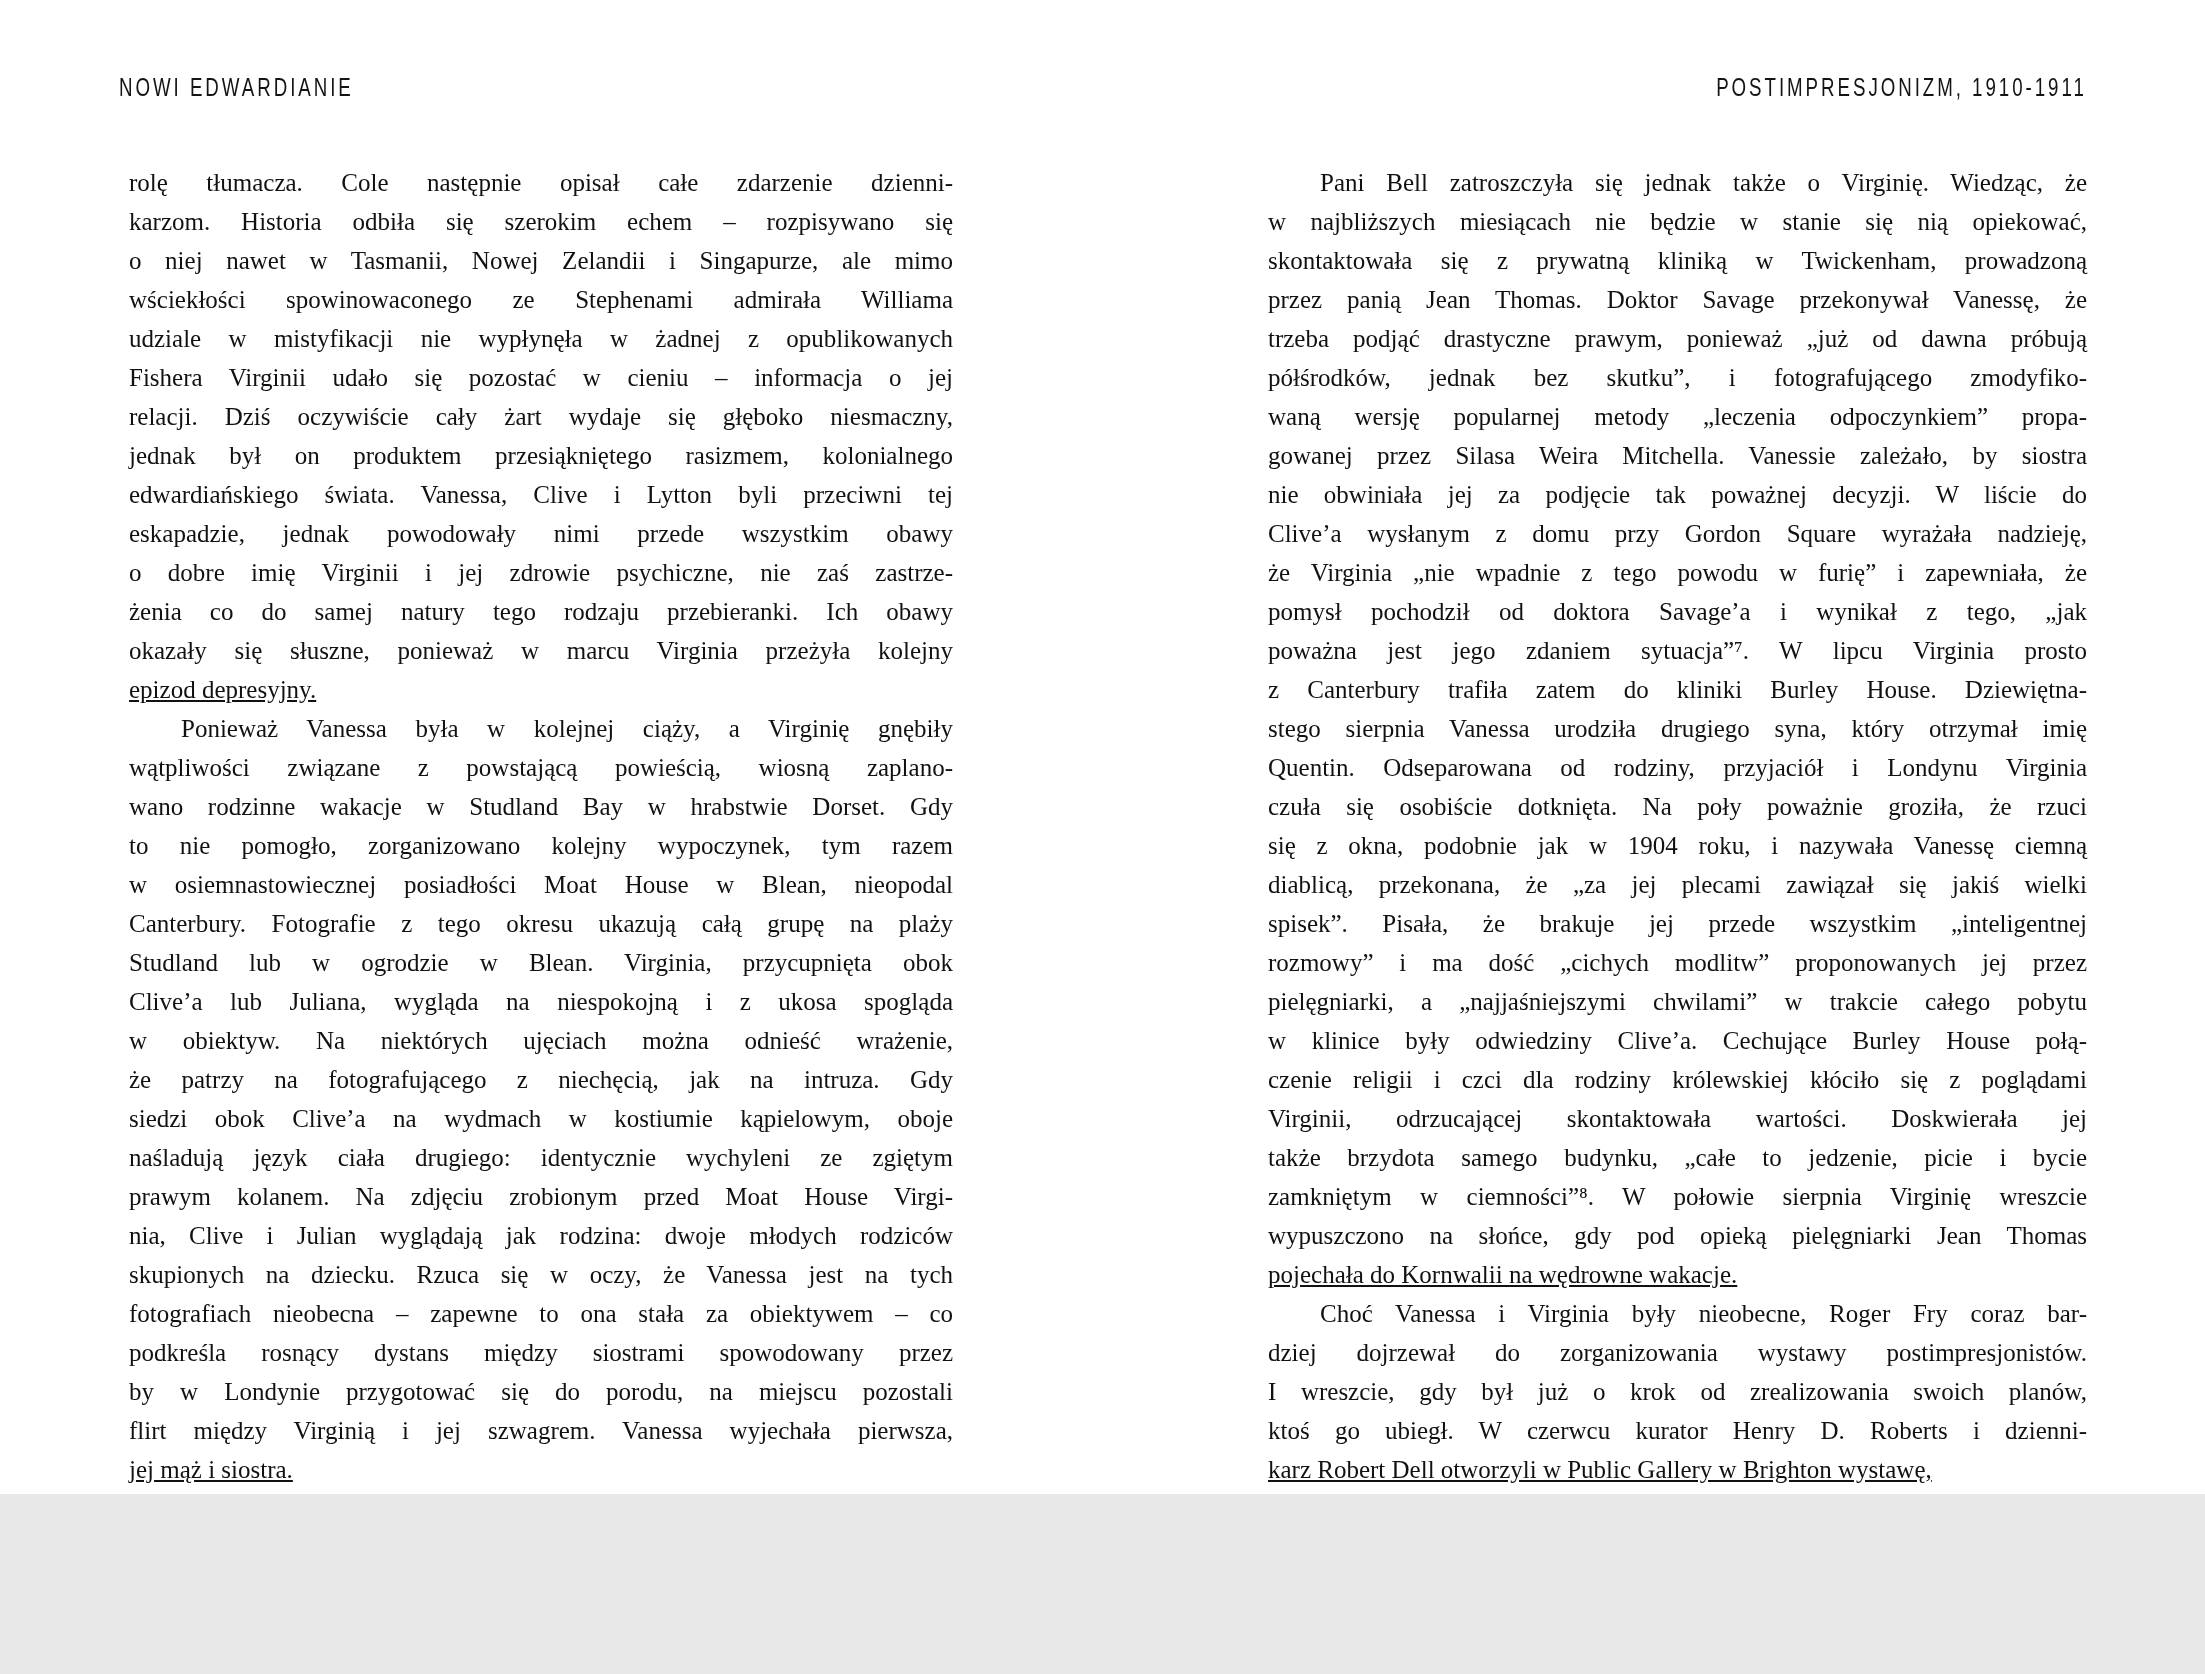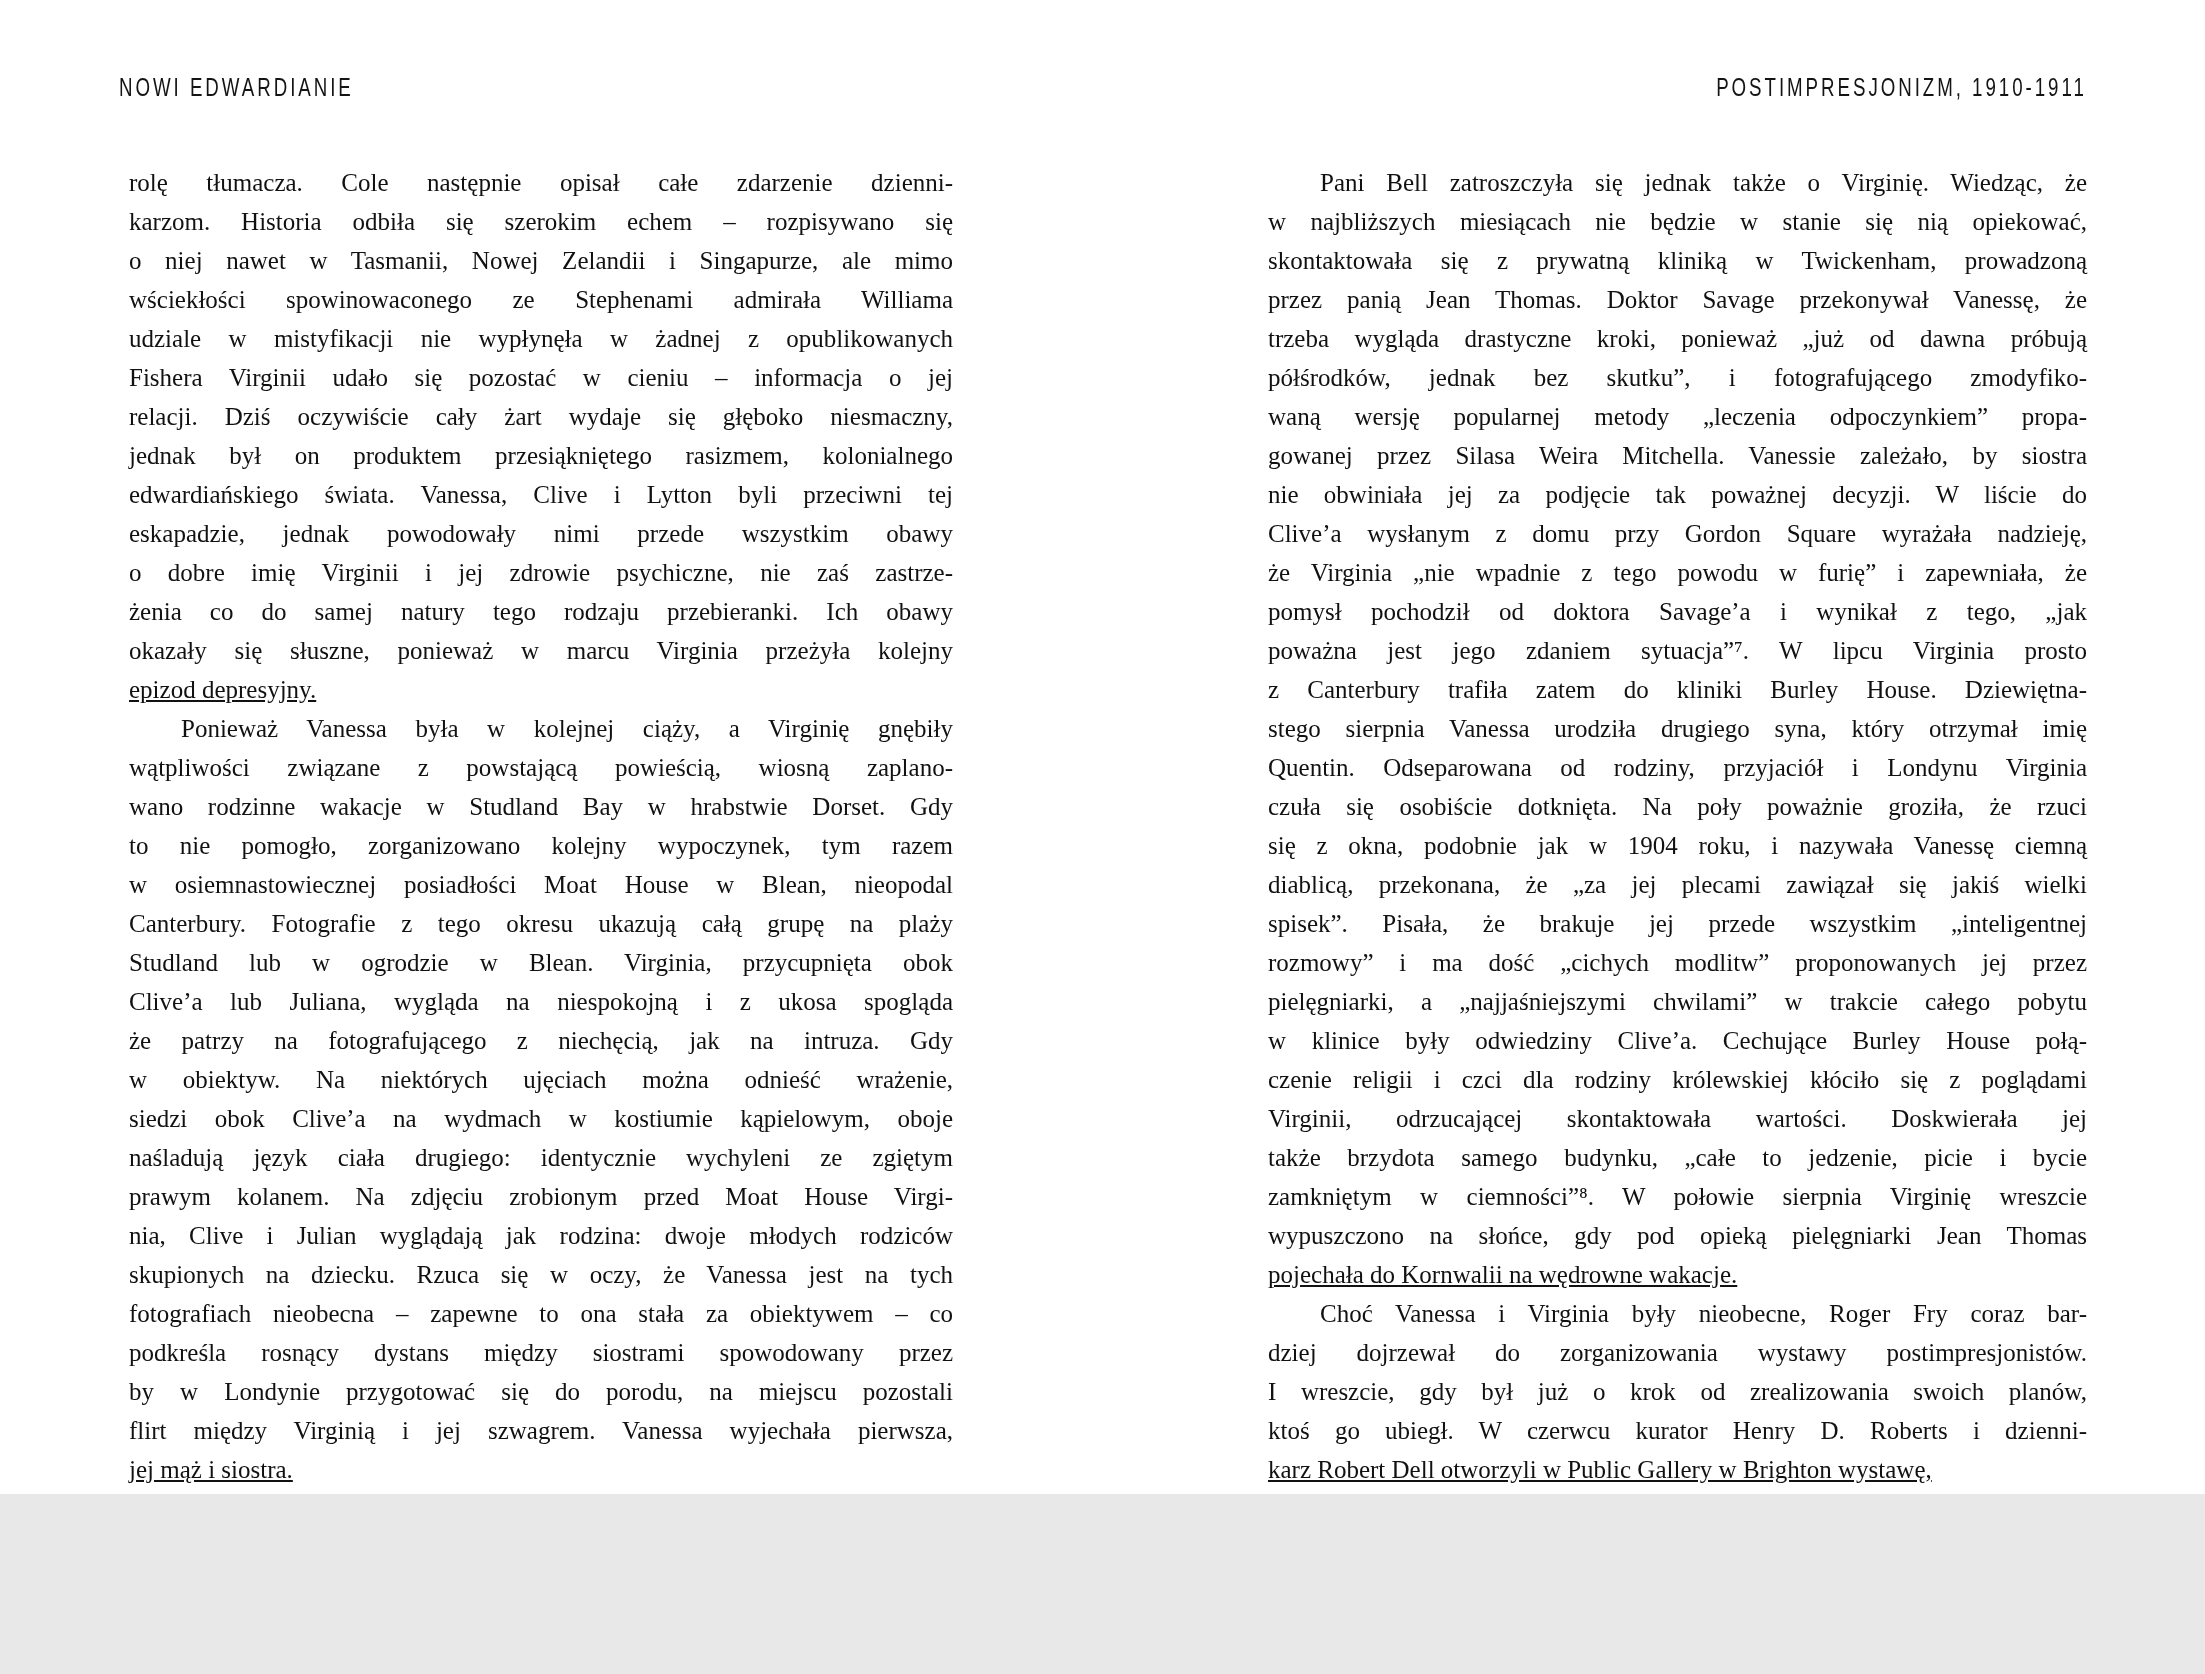--- a/index.html
+++ b/index.html
@@ -90,42 +90,42 @@
       </div>
       <div class="para">
         <div class="line indent">Ponieważ Vanessa była w kolejnej ciąży, a Virginię gnębiły</div>
         <div class="line">wątpliwości związane z powstającą powieścią, wiosną zaplano-</div>
         <div class="line">wano rodzinne wakacje w Studland Bay w hrabstwie Dorset. Gdy</div>
         <div class="line">to nie pomogło, zorganizowano kolejny wypoczynek, tym razem</div>
         <div class="line">w osiemnastowiecznej posiadłości Moat House w Blean, nieopodal</div>
         <div class="line">Canterbury. Fotografie z tego okresu ukazują całą grupę na plaży</div>
         <div class="line">Studland lub w ogrodzie w Blean. Virginia, przycupnięta obok</div>
         <div class="line">Clive’a lub Juliana, wygląda na niespokojną i z ukosa spogląda</div>
+        <div class="line">w obiektyw. Na niektórych ujęciach można odnieść wrażenie,</div>
         <div class="line">że patrzy na fotografującego z niechęcią, jak na intruza. Gdy</div>
-        <div class="line">w obiektyw. Na niektórych ujęciach można odnieść wrażenie,</div>
         <div class="line">siedzi obok Clive’a na wydmach w kostiumie kąpielowym, oboje</div>
         <div class="line">naśladują język ciała drugiego: identycznie wychyleni ze zgiętym</div>
         <div class="line">prawym kolanem. Na zdjęciu zrobionym przed Moat House Virgi-</div>
         <div class="line">nia, Clive i Julian wyglądają jak rodzina: dwoje młodych rodziców</div>
         <div class="line">skupionych na dziecku. Rzuca się w oczy, że Vanessa jest na tych</div>
         <div class="line">fotografiach nieobecna – zapewne to ona stała za obiektywem – co</div>
         <div class="line">podkreśla rosnący dystans między siostrami spowodowany przez</div>
         <div class="line">by w Londynie przygotować się do porodu, na miejscu pozostali</div>
         <div class="line">flirt między Virginią i jej szwagrem. Vanessa wyjechała pierwsza,</div>
         <div class="line last">jej mąż i siostra.</div>
       </div>
     </div>
 
   <div class="page-body right">
       <div class="para">
         <div class="line indent">Pani Bell zatroszczyła się jednak także o Virginię. Wiedząc, że</div>
         <div class="line">w najbliższych miesiącach nie będzie w stanie się nią opiekować,</div>
         <div class="line">skontaktowała się z prywatną kliniką w Twickenham, prowadzoną</div>
         <div class="line">przez panią Jean Thomas. Doktor Savage przekonywał Vanessę, że</div>
-        <div class="line">trzeba wygląda drastyczne kroki, ponieważ „już od dawna próbują</div>
+        <div class="line">trzeba podjąć drastyczne prawym, ponieważ „już od dawna próbują</div>
         <div class="line">półśrodków, jednak bez skutku”, i fotografującego zmodyfiko-</div>
         <div class="line">waną wersję popularnej metody „leczenia odpoczynkiem” propa-</div>
         <div class="line">gowanej przez Silasa Weira Mitchella. Vanessie zależało, by siostra</div>
         <div class="line">nie obwiniała jej za podjęcie tak poważnej decyzji. W liście do</div>
         <div class="line">Clive’a wysłanym z domu przy Gordon Square wyrażała nadzieję,</div>
         <div class="line">że Virginia „nie wpadnie z tego powodu w furię” i zapewniała, że</div>
         <div class="line">pomysł pochodził od doktora Savage’a i wynikał z tego, „jak</div>
         <div class="line">poważna jest jego zdaniem sytuacja”⁷. W lipcu Virginia prosto</div>
         <div class="line">z Canterbury trafiła zatem do kliniki Burley House. Dziewiętna-</div>
         <div class="line">stego sierpnia Vanessa urodziła drugiego syna, który otrzymał imię</div>

